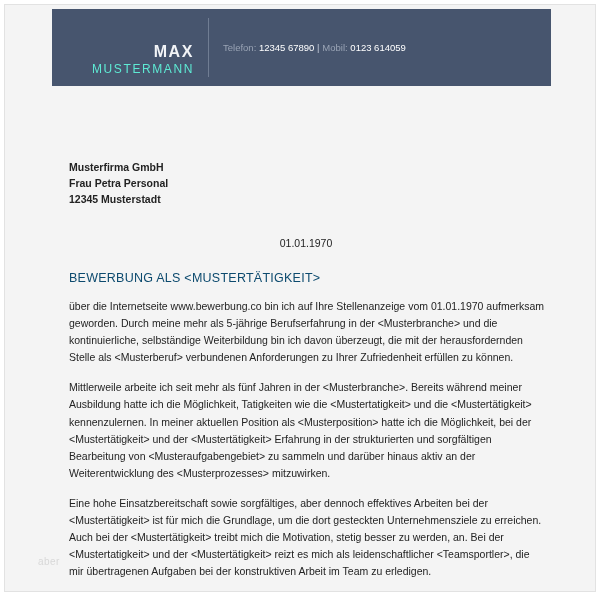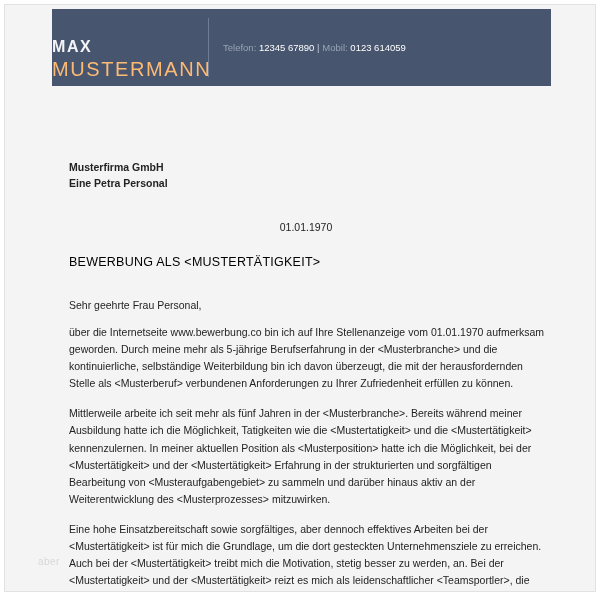--- a/index.html
+++ b/index.html
@@ -44,36 +44,36 @@
     background: #47556e;
     box-sizing: border-box;
     display: flex;
     align-items: center;
   }
 
   .letterhead-name {
     width: 156px;
     padding-right: 14px;
     box-sizing: border-box;
-    text-align: left;
+    text-align: right;
     line-height: 1.26;
     margin-top: 24px;
   }
   .name-first {
     display: block;
     font-size: 16px;
     font-weight: bold;
     letter-spacing: 1.6px;
     color: #f2f4f7;
   }
   .name-last {
     display: block;
-    font-size: 20px;
+    font-size: 12px;
     letter-spacing: 1.6px;
-    color: #fdba74;
+    color: #5eead4;
   }
 
   .letterhead-divider {
     width: 1px;
     align-self: stretch;
     margin: 9px 0;
     background: #707d93;
   }
 
   .letterhead-contact {
@@ -121,21 +121,21 @@
     margin-top: 29px;
     text-align: center;
     font-size: 10.5px;
     color: #232323;
     padding-right: 2px;
   }
 
   .subject {
     margin-top: 22px;
     font-size: 12.5px;
-    color: #000000;
+    color: #0c4a6e;
     letter-spacing: 0.25px;
   }
 
   .salutation {
     margin-top: 30px;
     font-size: 10.5px;
     color: #232323;
   }
 
   .para {
@@ -181,28 +181,28 @@
           <span class="c-value">0123 614059</span>
         </span>
       </div>
 
     </div>
 
     <div class="letter">
 
       <div class="recipient">
         <span>Musterfirma GmbH</span>
-        <span>Eine Petra Personal</span>
+        <span>Frau Petra Personal</span>
+        <span>12345 Musterstadt</span>
       </div>
 
       <div class="letter-date">01.01.1970</div>
 
       <div class="subject">BEWERBUNG ALS &lt;MUSTERTÄTIGKEIT&gt;</div>
 
-      <div class="salutation">Sehr geehrte Frau Personal,</div>
 
       <p class="para">über die Internetseite www.bewerbung.co bin ich auf Ihre Stellenanzeige vom 01.01.1970 aufmerksam geworden. Durch meine mehr als 5-jährige Berufserfahrung in der &lt;Musterbranche&gt; und die kontinuierliche, selbständige Weiterbildung bin ich davon überzeugt, die mit der herausfordernden Stelle als &lt;Musterberuf&gt; verbundenen Anforderungen zu Ihrer Zufriedenheit erfüllen zu können.</p>
 
       <p class="para">Mittlerweile arbeite ich seit mehr als fünf Jahren in der &lt;Musterbranche&gt;. Bereits während meiner Ausbildung hatte ich die Möglichkeit, Tatigkeiten wie die &lt;Mustertatigkeit&gt; und die &lt;Mustertätigkeit&gt; kennenzulernen. In meiner aktuellen Position als &lt;Musterposition&gt; hatte ich die Möglichkeit, bei der &lt;Mustertätigkeit&gt; und der &lt;Mustertätigkeit&gt; Erfahrung in der strukturierten und sorgfältigen Bearbeitung von &lt;Musteraufgabengebiet&gt; zu sammeln und darüber hinaus aktiv an der Weiterentwicklung des &lt;Musterprozesses&gt; mitzuwirken.</p>
 
       <p class="para">Eine hohe Einsatzbereitschaft sowie sorgfältiges, aber dennoch effektives Arbeiten bei der &lt;Mustertätigkeit&gt; ist für mich die Grundlage, um die dort gesteckten Unternehmensziele zu erreichen. Auch bei der &lt;Mustertätigkeit&gt; treibt mich die Motivation, stetig besser zu werden, an. Bei der &lt;Mustertatigkeit&gt; und der &lt;Mustertätigkeit&gt; reizt es mich als leidenschaftlicher &lt;Teamsportler&gt;, die mir übertragenen Aufgaben bei der konstruktiven Arbeit im Team zu erledigen.</p>
 
     </div>
 
     <div class="watermark">aber</div>

